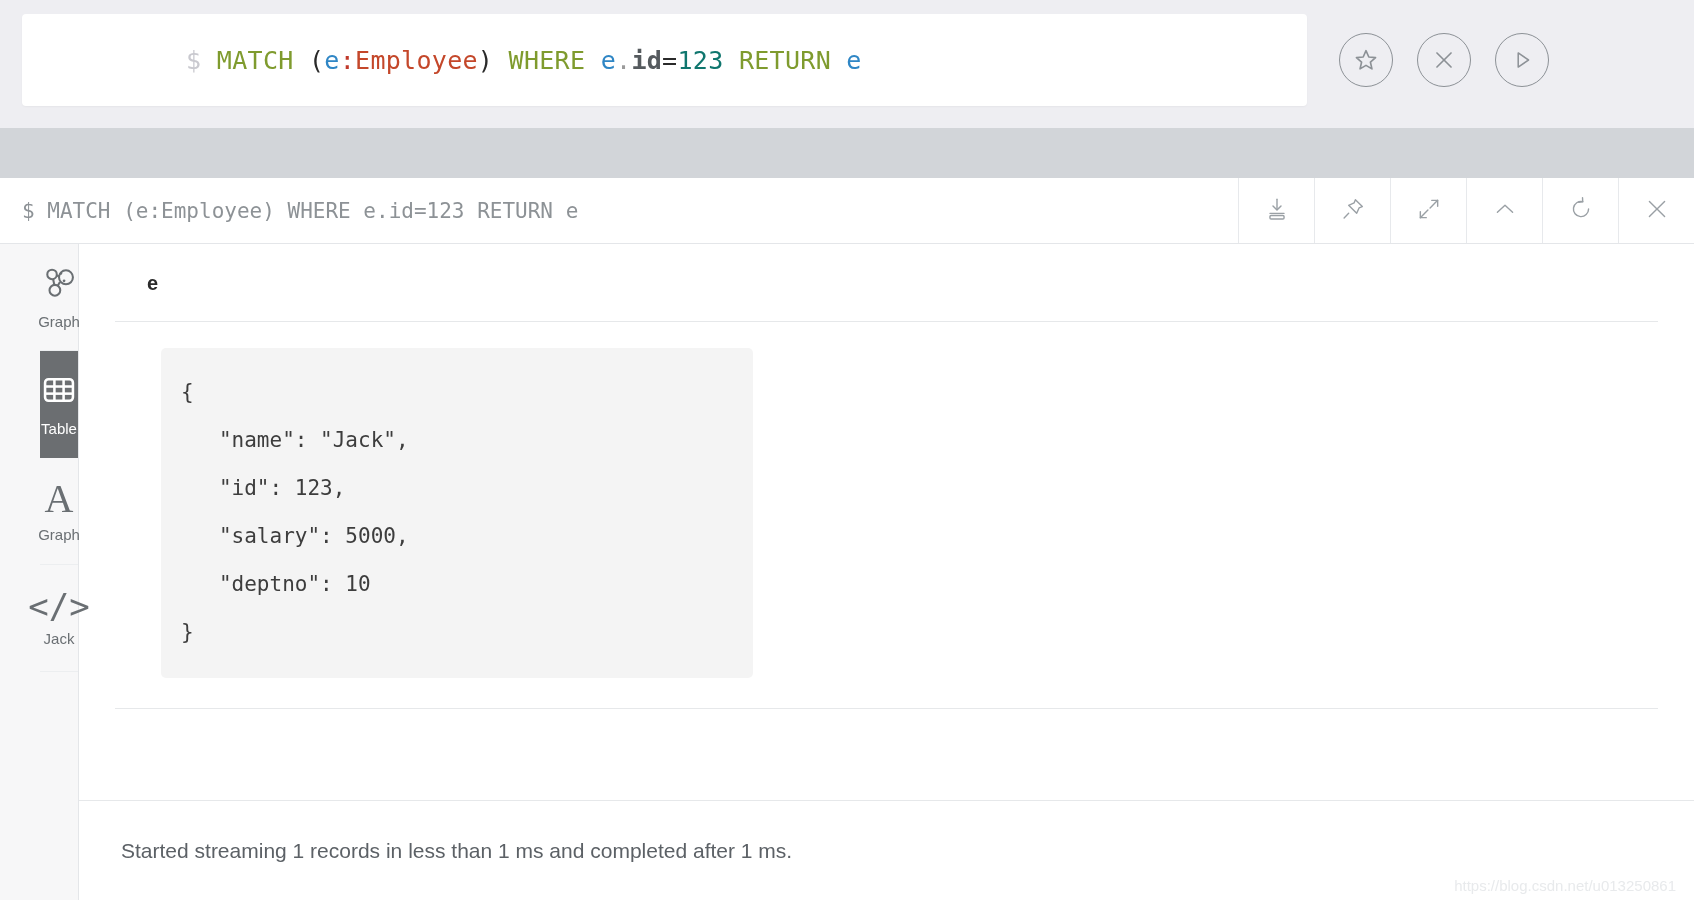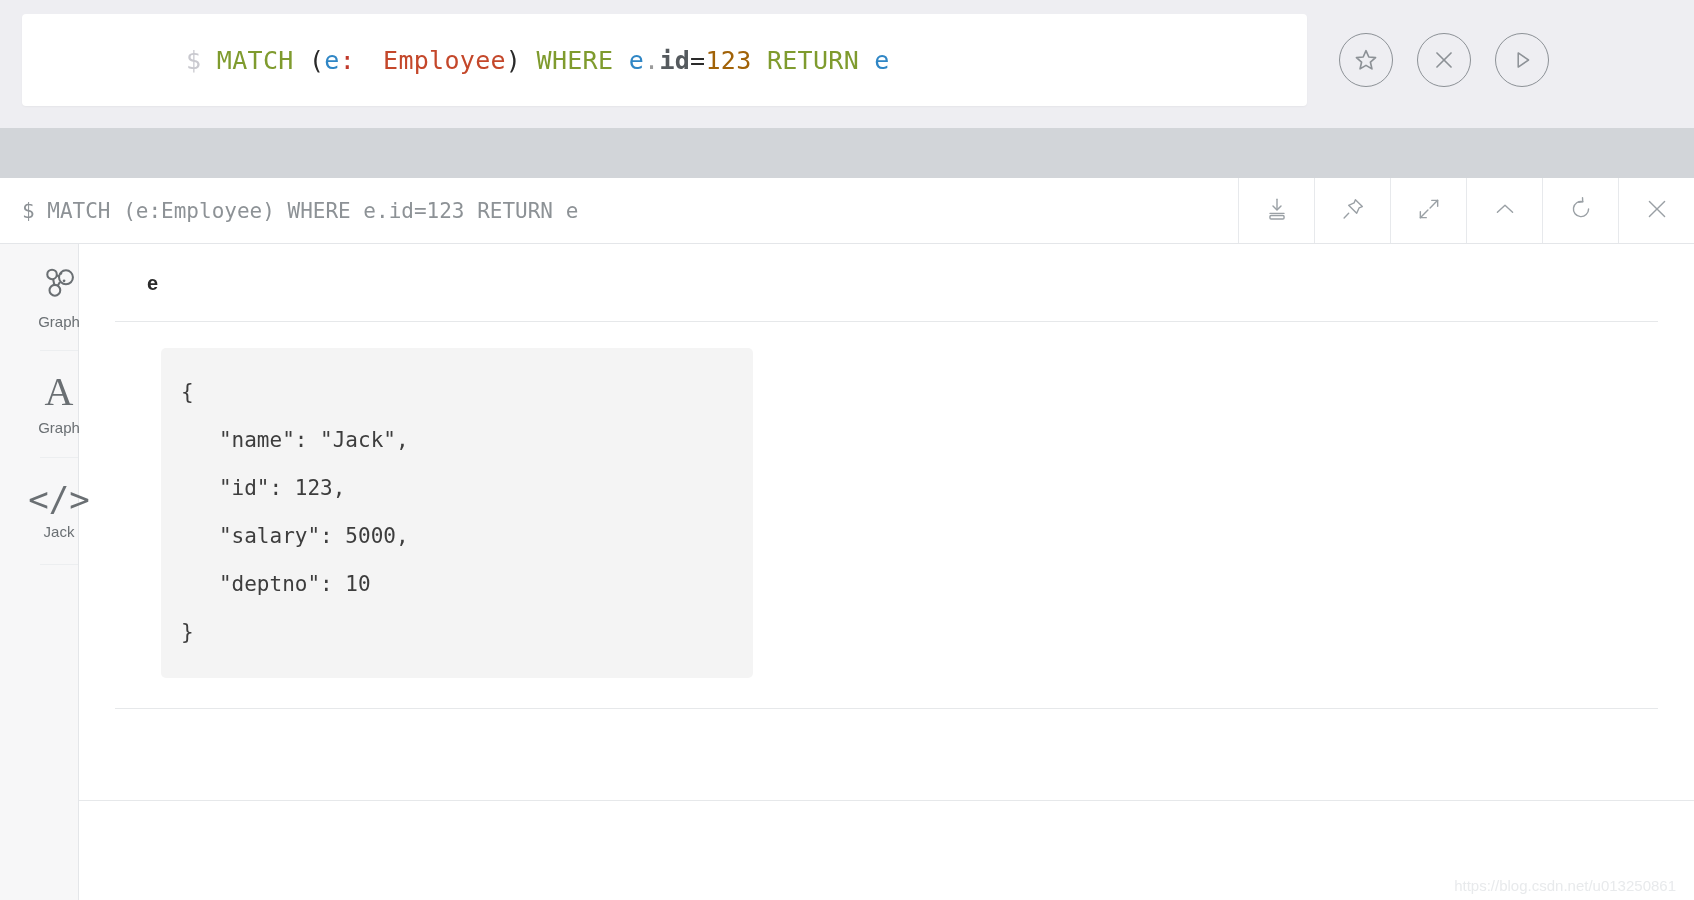--- a/index.html
+++ b/index.html
@@ -33,25 +33,25 @@
     font-family:"DejaVu Sans Mono","Liberation Mono",monospace;
     font-size:25px;
     letter-spacing:.3px;
     white-space:pre;
   }
   .tok-prompt   { color:#c9c9cf; }
   .tok-keyword  { color:#7f9b2e;text-align:center; }
   .tok-paren    { color:#2a2a2a; }
   .tok-var      { color:#2f86c5; }
   .tok-colon    { color:#c0392b; }
-  .tok-label    { color:#c4472a;margin-left:28px; }
+  .tok-label    { color:#c4472a; }
   .tok-dot      { color:#9b9b9b; }
   .tok-prop     { color:#555a5e;font-weight:bold; }
   .tok-op       { color:#2a2a2a; }
-  .tok-number   { color:#a16207; }
+  .tok-number   { color:#0f766e; }
 
   .editor-actions{
     display:flex;
     align-items:center;
     gap:24px;
     margin-left:32px;
     margin-top:14px;
     height:92px;
   }
   .circle-btn{
@@ -329,20 +329,32 @@
             <line x1="10.4" y1="7.2" x2="12.2" y2="7.7"></line>
               <line x1="8.3" y1="9.5" x2="9" y2="13.2"></line>
             <line x1="12.6" y1="11.4" x2="11.2" y2="13.8"></line>
             <circle cx="13.2" cy="6" r=".85" fill="currentColor" stroke="none"></circle>
             <circle cx="15.2" cy="10.6" r=".85" fill="currentColor" stroke="none"></circle>
           </svg>
         </span>
         <span class="side-label">Graph</span>
       </div>
 
+      <div class="side-item active">
+        <span>
+          <svg width="38" height="38" viewBox="0 0 24 24" fill="none" stroke="currentColor" stroke-width="1.6">
+            <rect x="3.2" y="5.2" width="17.6" height="13.6" rx="2.2"></rect>
+            <line x1="3.2" y1="9.8" x2="20.8" y2="9.8"></line>
+              <line x1="3.2" y1="14.3" x2="20.8" y2="14.3"></line>
+            <line x1="9.1" y1="5.2" x2="9.1" y2="18.8"></line>
+              <line x1="14.9" y1="5.2" x2="14.9" y2="18.8"></line>
+          </svg>
+        </span>
+        <span class="side-label">Table</span>
+      </div>
 
       <div class="side-item">
         <span class="side-serif-a">A</span>
         <span class="side-label">Graph</span>
       </div>
 
       <div class="side-item">
         <span class="side-code">&lt;/&gt;</span>
         <span class="side-label">Jack</span>
       </div>
@@ -360,18 +372,19 @@
             <div class="json-line">   "name": "Jack",</div>
             <div class="json-line">   "id": 123,</div>
             <div class="json-line">   "salary": 5000,</div>
             <div class="json-line">   "deptno": 10</div>
             <div class="json-line">}</div>
           </div>
         </div>
       </div>
 
       <div class="status-bar">
+        <span class="status-text">Started streaming 1 records in less than 1 ms and completed after 1 ms.</span>
         <span class="watermark">https://blog.csdn.net/u013250861</span>
       </div>
 
     </div>
   </div>
 </div>
 
 </body></html>

